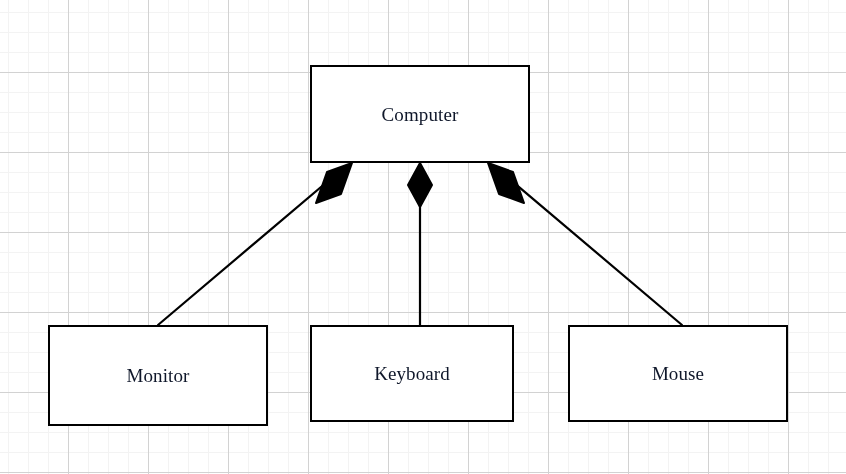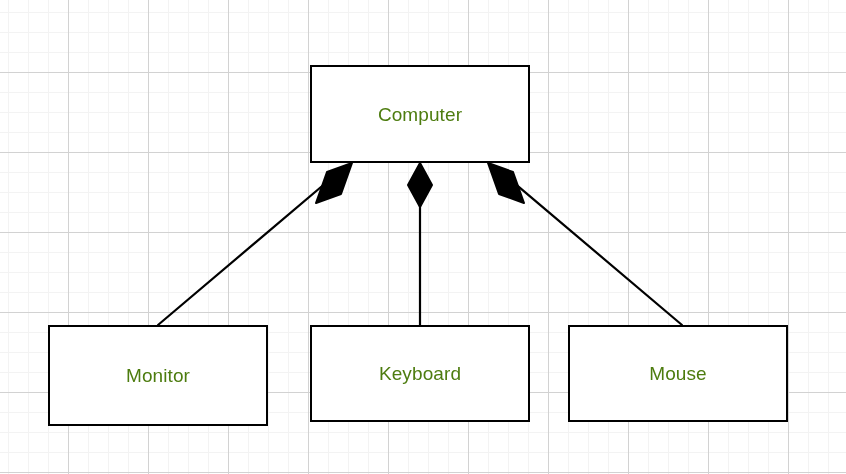--- a/index.html
+++ b/index.html
@@ -44,23 +44,23 @@
   .uml-class {
     position: absolute;
     box-sizing: border-box;
     background: #ffffff;
     border: 2px solid #000000;
     display: flex;
     align-items: center;
     justify-content: center;
   }
   .uml-class-name {
-    font-family: Liberation Sans, sans-serif;
+    font-family: Liberation Serif, serif;
     font-size: 19px;
-    color: #4d7c0f;
+    color: #0f172a;
     line-height: 1;
     letter-spacing: 0.1px;
     white-space: nowrap;
     user-select: none;
   }
   #box-computer { left: 310px; top: 65px;  width: 220px; height: 98px; }
   #box-monitor  { left: 48px;  top: 325px; width: 220px; height: 97px; }
   #box-keyboard { left: 310px; top: 325px; width: 220px; height: 97px; }
   #box-mouse    { left: 568px; top: 325px; width: 220px; height: 97px; }
 </style>
@@ -88,21 +88,21 @@
   </svg>
 
   <div class="uml-class" id="box-computer" style="left: 310px; top: 65px; width: 220px; height: 98px;">
     <span class="uml-class-name">Computer</span>
   </div>
 
   <div class="uml-class" id="box-monitor" style="left: 48px; top: 325px; width: 220px; height: 101px;">
     <span class="uml-class-name">Monitor</span>
   </div>
 
-  <div class="uml-class" id="box-keyboard" style="left: 310px; top: 325px; width: 220px; height: 97px;">
+  <div class="uml-class" id="box-keyboard" style="left: 310px; top: 325px; width: 204px; height: 97px;">
     <span class="uml-class-name">Keyboard</span>
   </div>
 
   <div class="uml-class" id="box-mouse" style="left: 568px; top: 325px; width: 220px; height: 97px;">
     <span class="uml-class-name">Mouse</span>
   </div>
 
 </div>
 
 </body></html>

